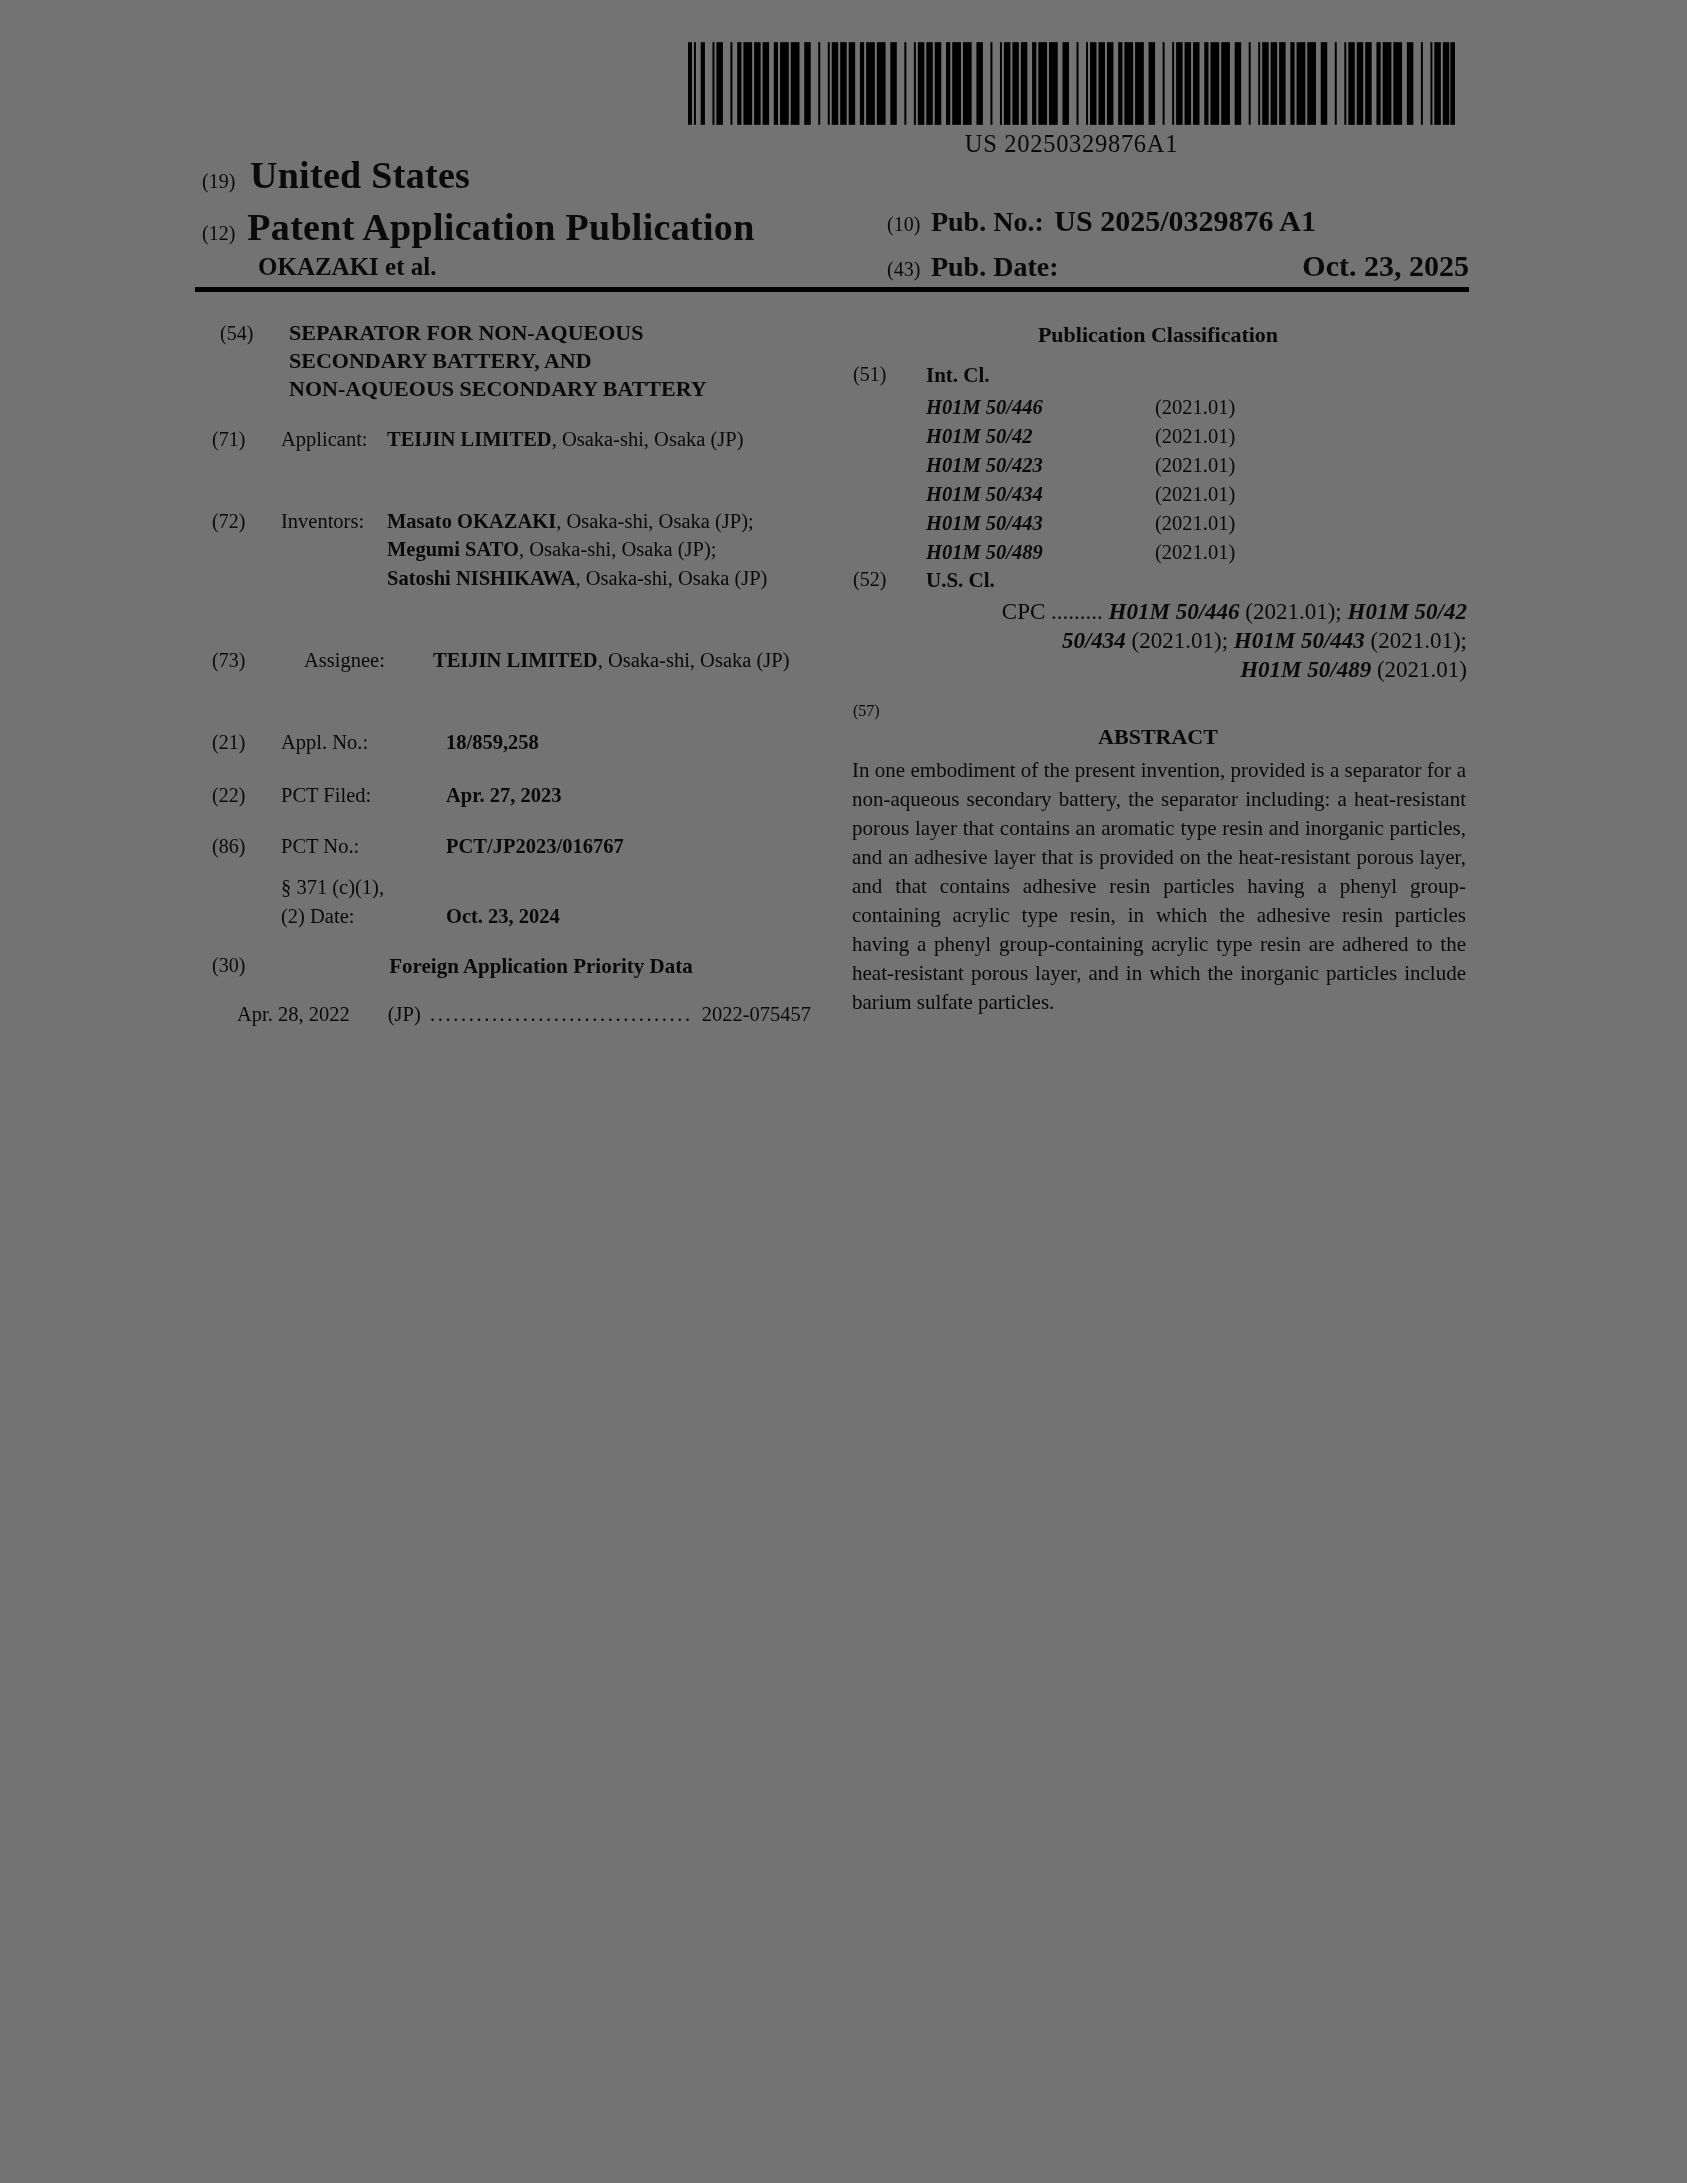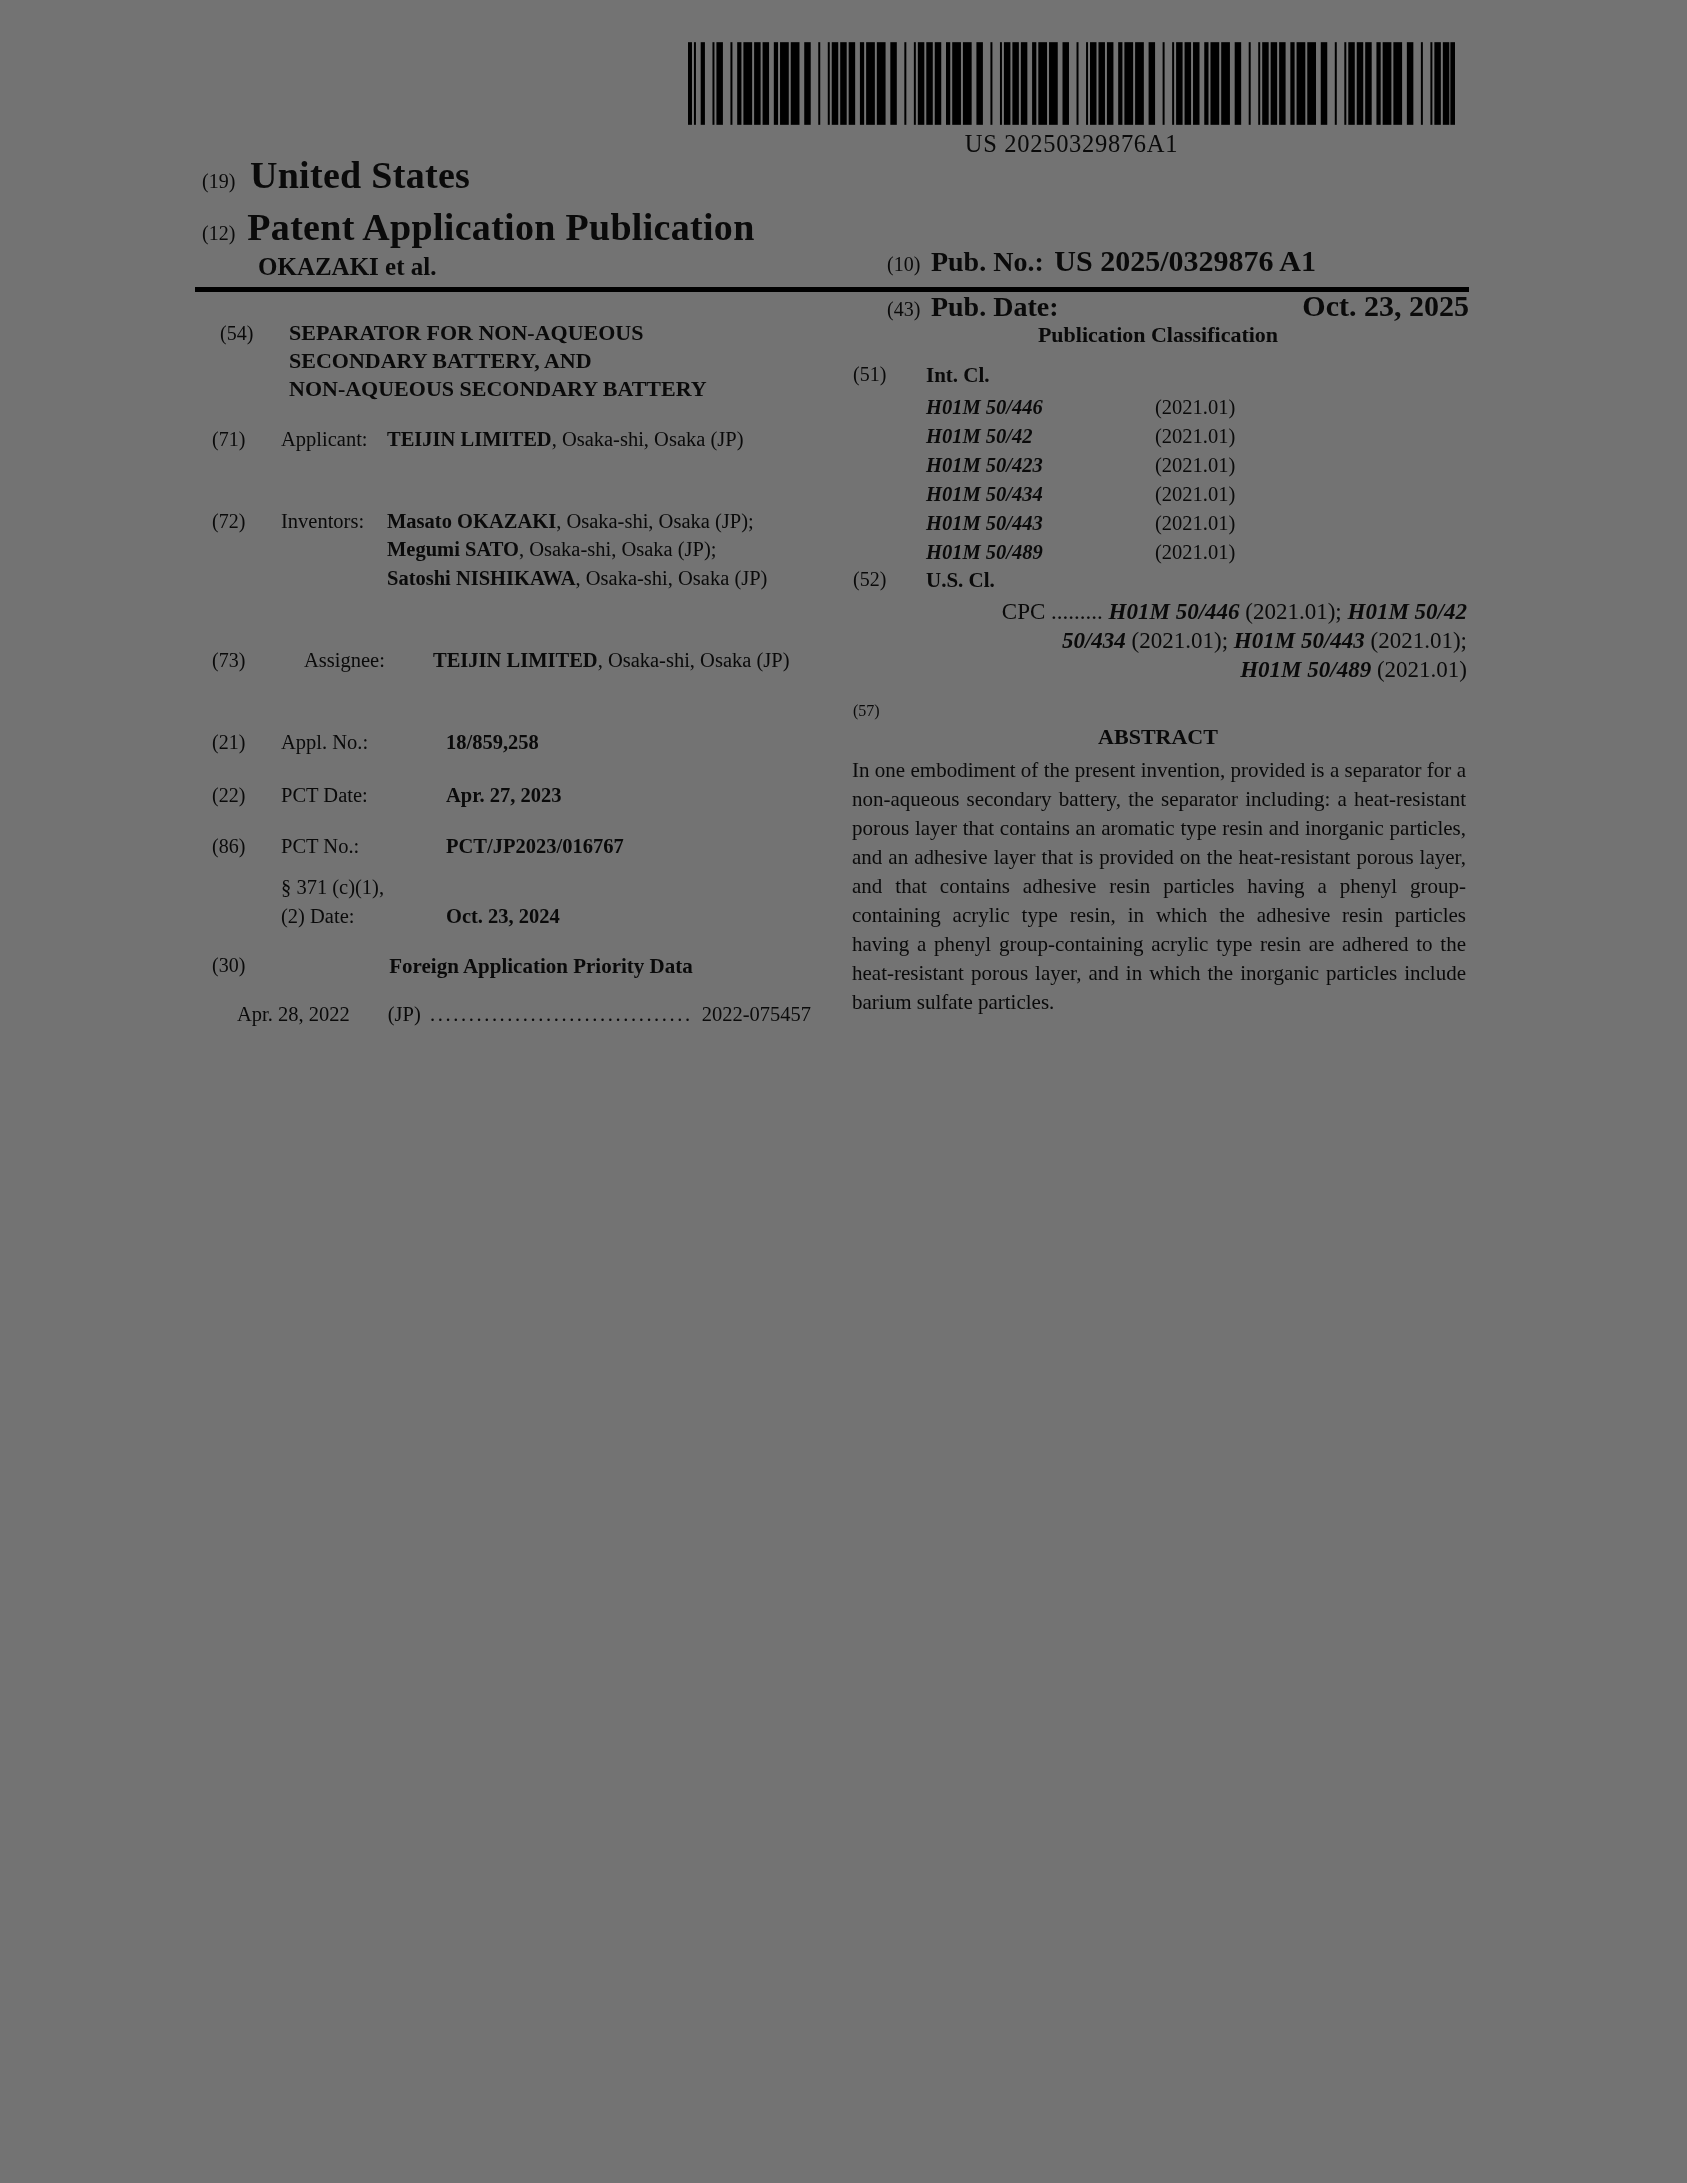--- a/index.html
+++ b/index.html
@@ -18,21 +18,21 @@
   
   .code { font-size:20px; white-space:nowrap; }
   .h19 { left:202px; top:153px; display:flex; align-items:baseline; gap:14.6px; }
   .h12 { left:202px; top:198px; display:flex; align-items:baseline; gap:12px;margin-top:7px; }
   .h-big { font-size:38px; font-weight:bold; letter-spacing:0.3px; white-space:nowrap; }
   .h-party { left:258px; top:253px; font-size:25px; font-weight:bold; white-space:nowrap; }
 
   .h10 { left:887px; top:204px; width:582px; display:flex; align-items:baseline; gap:10.6px; }
   .h43 { left:887px; top:249px; width:582px; display:flex; align-items:baseline; gap:10.6px; }
   .h-lab { font-size:28px; font-weight:bold; white-space:nowrap; }
-  .h-val { font-size:30px; font-weight:bold; white-space:nowrap;margin-top:40px; }
+  .h-val { font-size:30px; font-weight:bold; white-space:nowrap; }
   .grow { flex:1; }
 
   .rule { left:195px; top:287px; width:1274px; height:4.6px; background:#000; }
 
   
   .bib { left:212px; display:grid; font-size:20.5px; line-height:28.4px; }
   .g2 { grid-template-columns:69px 1fr;margin-left:8px; }
   .g3a { grid-template-columns:69px 106px 1fr; }   
   .g3b { grid-template-columns:69px 165px 1fr; }   
   .bib .code { font-size:20px; }
@@ -205,21 +205,21 @@
   </div>
 
   <div class="abs bib g3b" style="top:728px;">
     <span class="code">(21)</span>
     <span>Appl. No.:</span>
     <span class="valb">18/859,258</span>
   </div>
 
   <div class="abs bib g3b" style="top:781px;">
     <span class="code">(22)</span>
-    <span>PCT Date:</span>
+    <span>PCT Filed:</span>
     <span class="valb">Apr. 27, 2023</span>
   </div>
 
   <div class="abs bib g3b" style="top:832px;">
     <span class="code">(86)</span>
     <span>PCT No.:</span>
     <span class="valb">PCT/JP2023/016767</span>
   </div>
 
   <div class="abs sect371" style="top:873px;">

